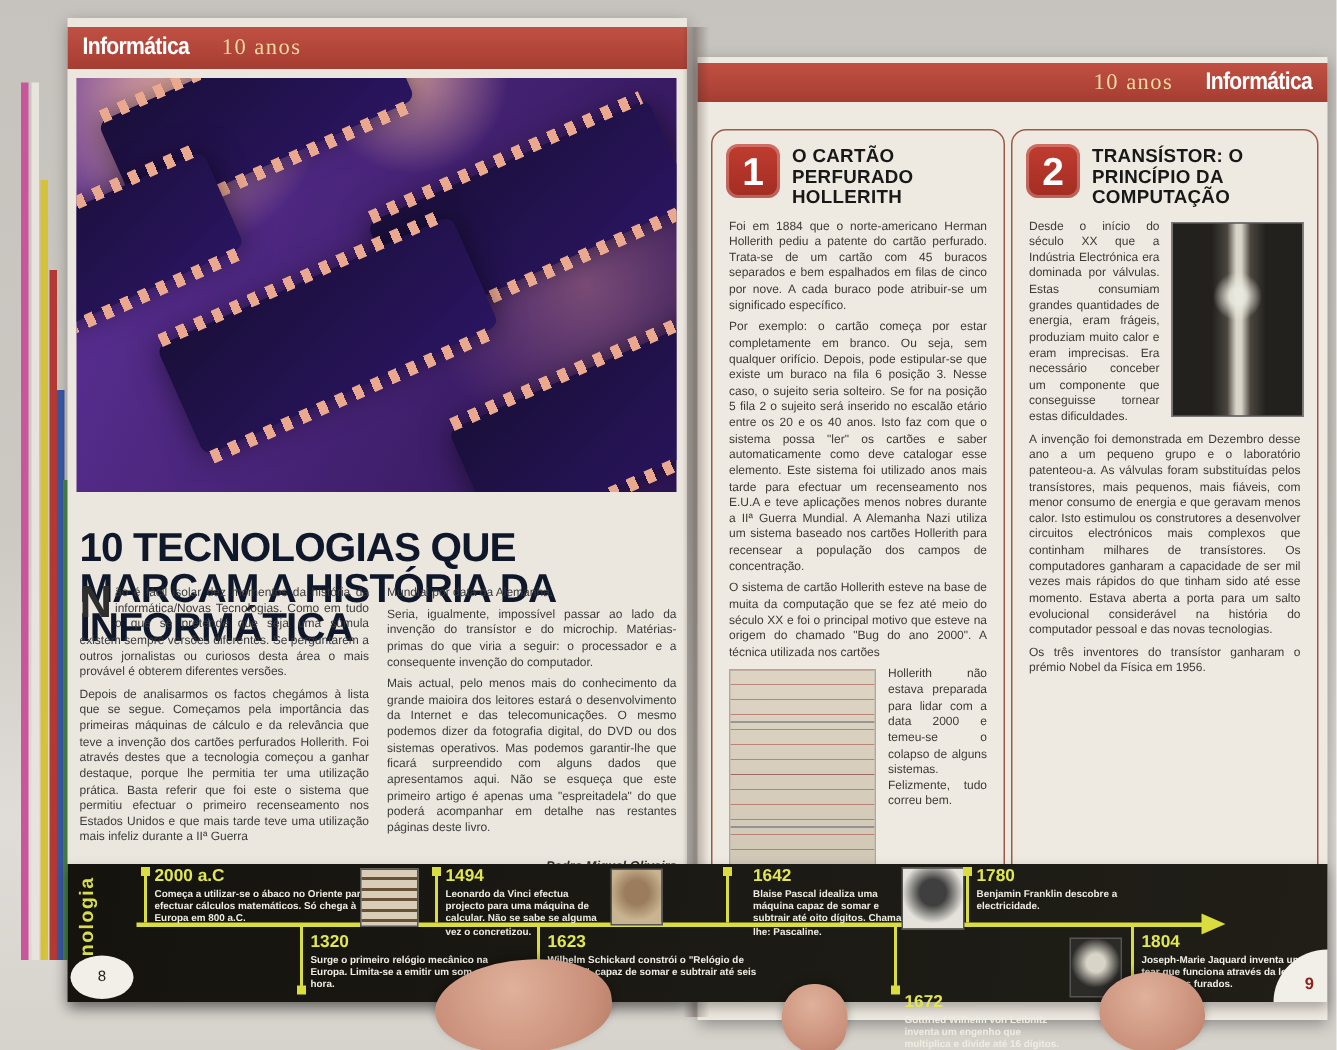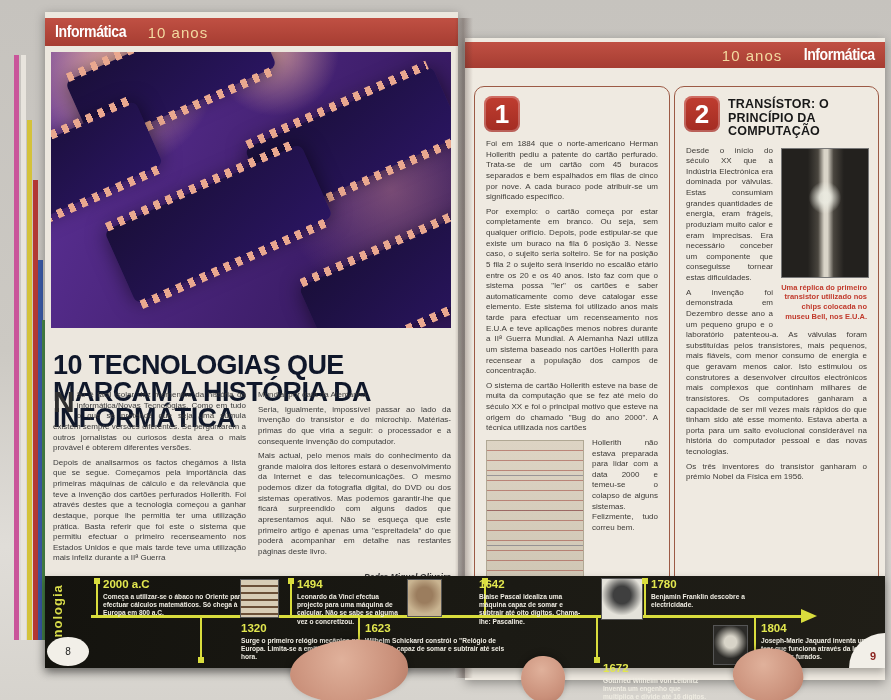--- a/index.html
+++ b/index.html
@@ -10,21 +10,21 @@
   
   #left-page{left:45px;top:12px;width:413px;height:656px;}
   #right-page{left:465px;top:38px;width:420px;height:642px;background:#efeae1;}
   .band{position:absolute;left:0;right:0;display:flex;align-items:center;
         background:linear-gradient(180deg,#c05043,#a63d32);color:#fff;}
   #left-band{top:6px;height:28px;padding:0 10px;}
   #right-band{top:4px;height:26px;padding:0 10px;justify-content:flex-end;}
   .brand{font-weight:bold;font-size:16px;transform:scaleX(.88);transform-origin:left;
          letter-spacing:-.5px;}
   #right-band .brand{transform-origin:right;}
-  .edition{font-size:15px;color:#f3d9a0;margin:0 12px;letter-spacing:1px;}
+  .edition{font-size:15px;color:#f3d9a0;margin:0 12px;letter-spacing:1px;font-family:Liberation Serif, serif;}
   
   #hero{position:absolute;left:6px;right:7px;top:40px;height:276px;overflow:hidden;
     background:
       radial-gradient(circle at 16% 6%, rgba(247,187,162,.95), rgba(247,187,162,0) 24%),
       radial-gradient(circle at 56% 0%, rgba(247,187,162,.7), rgba(247,187,162,0) 18%),
       radial-gradient(circle at 85% 50%, rgba(240,165,150,.35), rgba(240,165,150,0) 30%),
       linear-gradient(115deg,#5d3198 0%,#482478 45%,#2e1555 100%);}
   .chip{position:absolute;background:linear-gradient(160deg,#1a0f3a,#2a1560);
         border-radius:7px;transform:rotate(-24deg);box-shadow:0 0 20px rgba(0,0,0,.5);}
   .chip::before,.chip::after{content:"";position:absolute;left:4px;right:4px;height:9px;
@@ -77,23 +77,23 @@
   #tl-arrow{position:absolute;left:756px;top:33px;width:0;height:0;
       border-left:16px solid #d9dd3d;border-top:7px solid rgba(0,0,0,0);border-bottom:7px solid rgba(0,0,0,0);}
   .entry{position:absolute;color:#efece2;}
   .entry .yr{color:#e2e74f;font-weight:800;font-size:11.5px;line-height:1;margin-bottom:2px;}
   .entry .tx{font-size:6.6px;font-weight:bold;line-height:1.28;}
   .pin{position:absolute;width:2px;background:#d9dd3d;}
   .pin::before{content:"";position:absolute;left:-2px;width:6px;height:6px;background:#d9dd3d;}
   .pin.ptop::before{top:-4px;} .pin.pbot::before{bottom:-4px;}
   #e0{left:58px;top:3px;width:152px;} #p0{left:51px;top:6px;height:33px;}
   #e1{left:252px;top:3px;width:106px;} #p1{left:245px;top:6px;height:33px;}
-  #e2{left:162px;top:47px;width:132px;margin-left:34px;} #p2{left:155px;top:41px;height:42px;}
+  #e2{left:162px;top:47px;width:132px;} #p2{left:155px;top:41px;height:42px;}
   #e3{left:320px;top:47px;width:148px;} #p3{left:313px;top:41px;height:42px;}
-  #e4{left:434px;top:3px;width:108px;} #p4{left:439px;top:6px;height:33px;}
+  #e4{left:457px;top:3px;width:108px;} #p4{left:439px;top:6px;height:33px;}
   #e5{left:606px;top:3px;width:128px;} #p5{left:599px;top:6px;height:33px;}
   #e6{left:558px;top:47px;width:110px;margin-top:40px;} #p6{left:551px;top:41px;height:42px;}
   #e7{left:716px;top:47px;width:120px;} #p7{left:709px;top:41px;height:42px;}
   .tl-img{position:absolute;border:1px solid #555;}
   #img-abacus{left:195px;top:3px;width:37px;height:37px;
       background:repeating-linear-gradient(180deg,#d8cdb6 0 5px,#6b5038 5px 7px),#d8cdb6;}
   #img-leonardo{left:362px;top:3px;width:33px;height:36px;
       background:radial-gradient(circle at 50% 42%,#9b7d5e 0 30%,#c9b491 70%);}
   #img-pascal{left:556px;top:2px;width:40px;height:40px;
       background:radial-gradient(circle at 50% 40%,#3f3f3f 0 28%,#e4e2da 66%);}
@@ -157,40 +157,40 @@
 
 <div class="page" id="right-page">
   <div class="band" id="right-band">
     <span class="edition">10 anos</span>
     <span class="brand">Informática</span>
   </div>
 
   <div class="sectionbox" id="box1">
     <div class="sec-head">
       <div class="badge">1</div>
+      <div class="sec-title">O CARTÃO PERFURADO HOLLERITH</div>
     </div>
     <div class="sec-body">
       <p>Foi em 1884 que o norte-americano Herman Hollerith pediu a patente do cartão perfurado. Trata-se de um cartão com 45 buracos separados e bem espalhados em filas de cinco por nove. A cada buraco pode atribuir-se um significado específico.</p>
       <p>Por exemplo: o cartão começa por estar completamente em branco. Ou seja, sem qualquer orifício. Depois, pode estipular-se que existe um buraco na fila 6 posição 3. Nesse caso, o sujeito seria solteiro. Se for na posição 5 fila 2 o sujeito será inserido no escalão etário entre os 20 e os 40 anos. Isto faz com que o sistema possa "ler" os cartões e saber automaticamente como deve catalogar esse elemento. Este sistema foi utilizado anos mais tarde para efectuar um recenseamento nos E.U.A e teve aplicações menos nobres durante a IIª Guerra Mundial. A Alemanha Nazi utiliza um sistema baseado nos cartões Hollerith para recensear a população dos campos de concentração.</p>
       <p>O sistema de cartão Hollerith esteve na base de muita da computação que se fez até meio do século XX e foi o principal motivo que esteve na origem do chamado "Bug do ano 2000". A técnica utilizada nos cartões</p>
       <figure id="card-fig"></figure>
       <p>Hollerith não estava preparada para lidar com a data 2000 e temeu-se o colapso de alguns sistemas. Felizmente, tudo correu bem.</p>
       <div class="caption1">Esquema de cartão Hollerith.</div>
     </div>
   </div>
 
   <div class="sectionbox" id="box2">
     <div class="sec-head">
       <div class="badge">2</div>
       <div class="sec-title">TRANSÍSTOR: O PRINCÍPIO DA COMPUTAÇÃO</div>
     </div>
     <div class="sec-body">
       <figure id="trans-fig">
         <div id="trans-photo"></div>
-        <div class="caption2">Uma réplica do primeiro transistor utilizado nos chips colocada no museu Bell, nos E.U.A.</div>
       </figure>
       <p>Desde o início do século XX que a Indústria Electrónica era dominada por válvulas. Estas consumiam grandes quantidades de energia, eram frágeis, produziam muito calor e eram imprecisas. Era necessário conceber um componente que conseguisse tornear estas dificuldades.</p>
       <p>A invenção foi demonstrada em Dezembro desse ano a um pequeno grupo e o laboratório patenteou-a. As válvulas foram substituídas pelos transístores, mais pequenos, mais fiáveis, com menor consumo de energia e que geravam menos calor. Isto estimulou os construtores a desenvolver circuitos electrónicos mais complexos que continham milhares de transístores. Os computadores ganharam a capacidade de ser mil vezes mais rápidos do que tinham sido até esse momento. Estava aberta a porta para um salto evolucional considerável na história do computador pessoal e das novas tecnologias.</p>
       <p>Os três inventores do transístor ganharam o prémio Nobel da Física em 1956.</p>
     </div>
   </div>
 </div>
 
 <div id="spine"></div>
 

